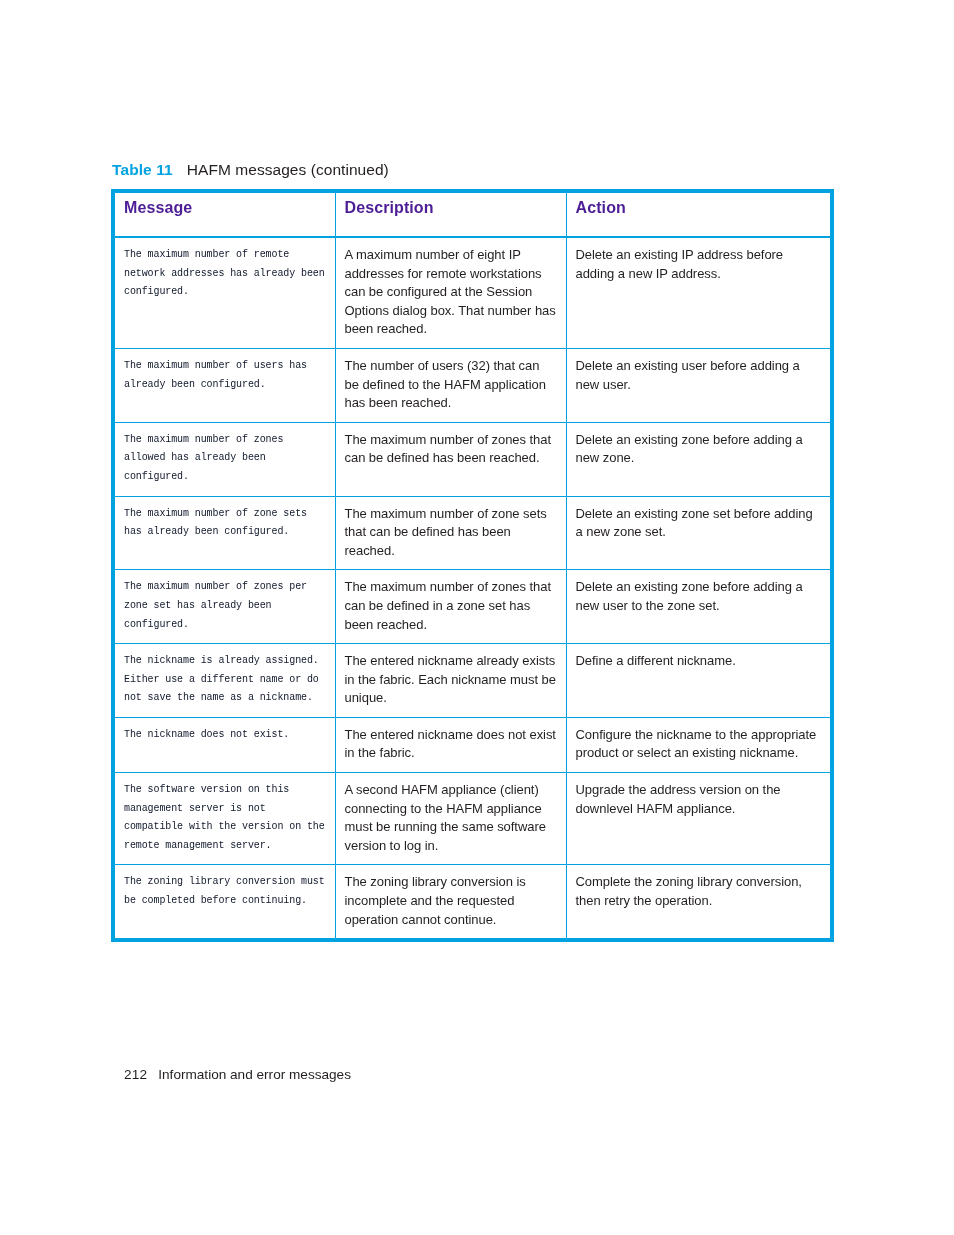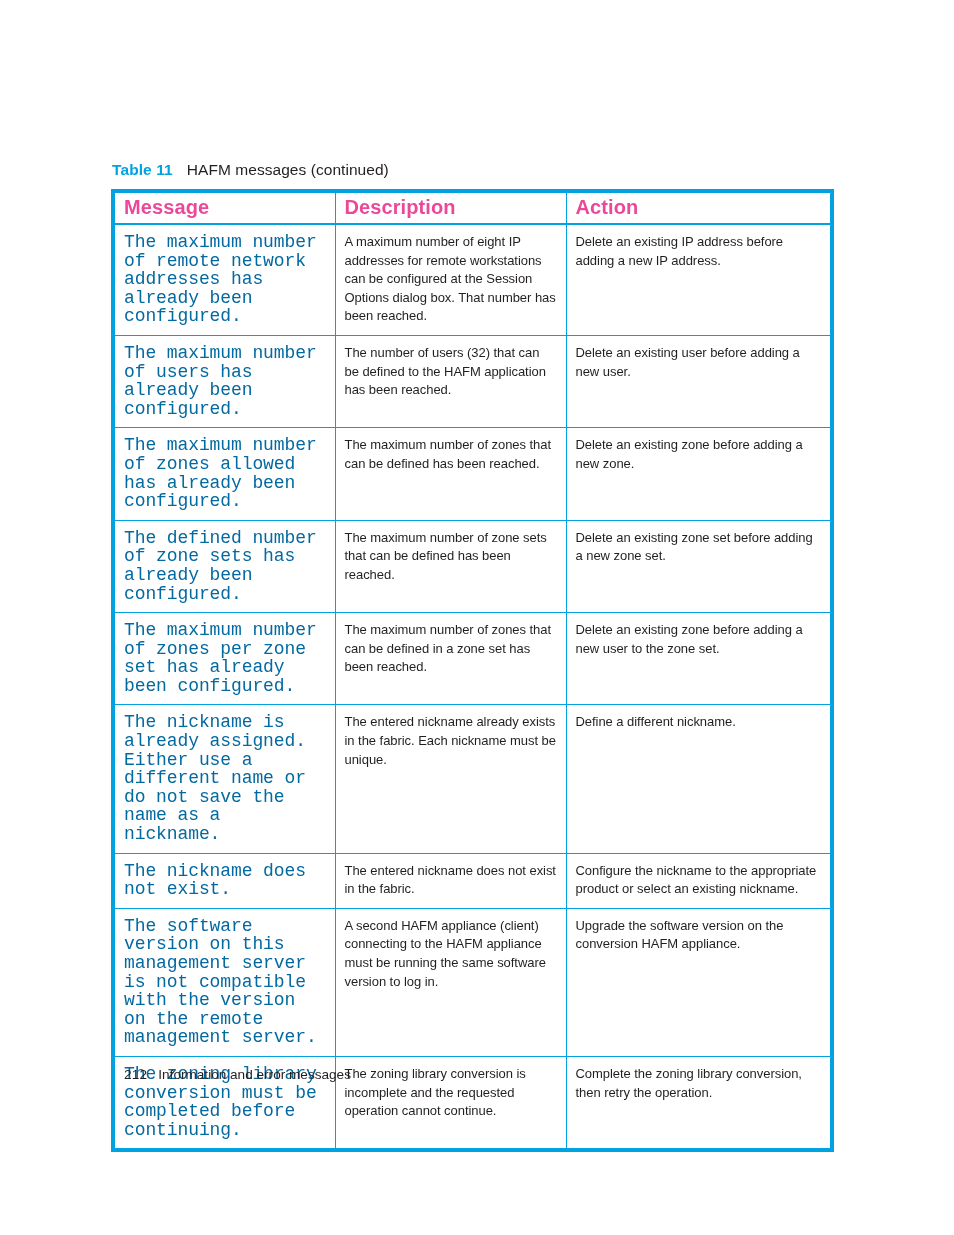--- a/index.html
+++ b/index.html
@@ -76,35 +76,35 @@
   }
   .msg-table th:last-child,
   .msg-table td:last-child {
     border-right: none;
   }
   .msg-table tr:last-child td {
     border-bottom: none;
   }
 
   .msg-table thead th {
-    font-size: 20px;
+    font-size: 16px;
     line-height: 17px;
     font-weight: bold;
-    color: #ec4899;
-    padding: 6px 9px 7px 9px;
+    color: #4c1d95;
+    padding: 6px 9px 20px 9px;
     border-bottom: 2px solid #00A3DF;
     letter-spacing: 0.1px;
   }
 
   
   td.cell-message {
     font-family: "Liberation Mono", "DejaVu Sans Mono", monospace;
-    font-size: 18px;
+    font-size: 10px;
     line-height: 18.6px;
-    color: #0369a1;
+    color: #0f172a;
     white-space: pre-wrap;
     padding-top: 8px;
     letter-spacing: -0.1px;
   }
 
   td.cell-desc,
   td.cell-action {
     font-family: "Liberation Sans", sans-serif;
     font-size: 13px;
     line-height: 18.6px;
@@ -163,21 +163,21 @@
         <td class="cell-message">The maximum number of users has already been configured.</td>
         <td class="cell-desc">The number of users (32) that can be defined to the HAFM application has been reached.</td>
         <td class="cell-action">Delete an existing user before adding a new user.</td>
       </tr>
       <tr>
         <td class="cell-message">The maximum number of zones allowed has already been configured.</td>
         <td class="cell-desc">The maximum number of zones that can be defined has been reached.</td>
         <td class="cell-action">Delete an existing zone before adding a new zone.</td>
       </tr>
       <tr>
-        <td class="cell-message">The defined number of zone sets has already been configured.</td>
+        <td class="cell-message">The maximum number of zone sets has already been configured.</td>
         <td class="cell-desc">The maximum number of zone sets that can be defined has been reached.</td>
         <td class="cell-action">Delete an existing zone set before adding a new zone set.</td>
       </tr>
       <tr>
         <td class="cell-message">The maximum number of zones per zone set has already been configured.</td>
         <td class="cell-desc">The maximum number of zones that can be defined in a zone set has been reached.</td>
         <td class="cell-action">Delete an existing zone before adding a new user to the zone set.</td>
       </tr>
       <tr>
         <td class="cell-message">The nickname is already assigned. Either use a different name or do not save the name as a nickname.</td>
@@ -185,21 +185,21 @@
         <td class="cell-action">Define a different nickname.</td>
       </tr>
       <tr>
         <td class="cell-message">The nickname does not exist.</td>
         <td class="cell-desc">The entered nickname does not exist in the fabric.</td>
         <td class="cell-action">Configure the nickname to the appropriate product or select an existing nickname.</td>
       </tr>
       <tr>
         <td class="cell-message">The software version on this management server is not compatible with the version on the remote management server.</td>
         <td class="cell-desc">A second HAFM appliance (client) connecting to the HAFM appliance must be running the same software version to log in.</td>
-        <td class="cell-action">Upgrade the software version on the conversion HAFM appliance.</td>
+        <td class="cell-action">Upgrade the address version on the downlevel HAFM appliance.</td>
       </tr>
       <tr>
         <td class="cell-message">The zoning library conversion must be completed before continuing.</td>
         <td class="cell-desc">The zoning library conversion is incomplete and the requested operation cannot continue.</td>
         <td class="cell-action">Complete the zoning library conversion, then retry the operation.</td>
       </tr>
     </tbody>
   </table>
 
   <div class="page-footer">

